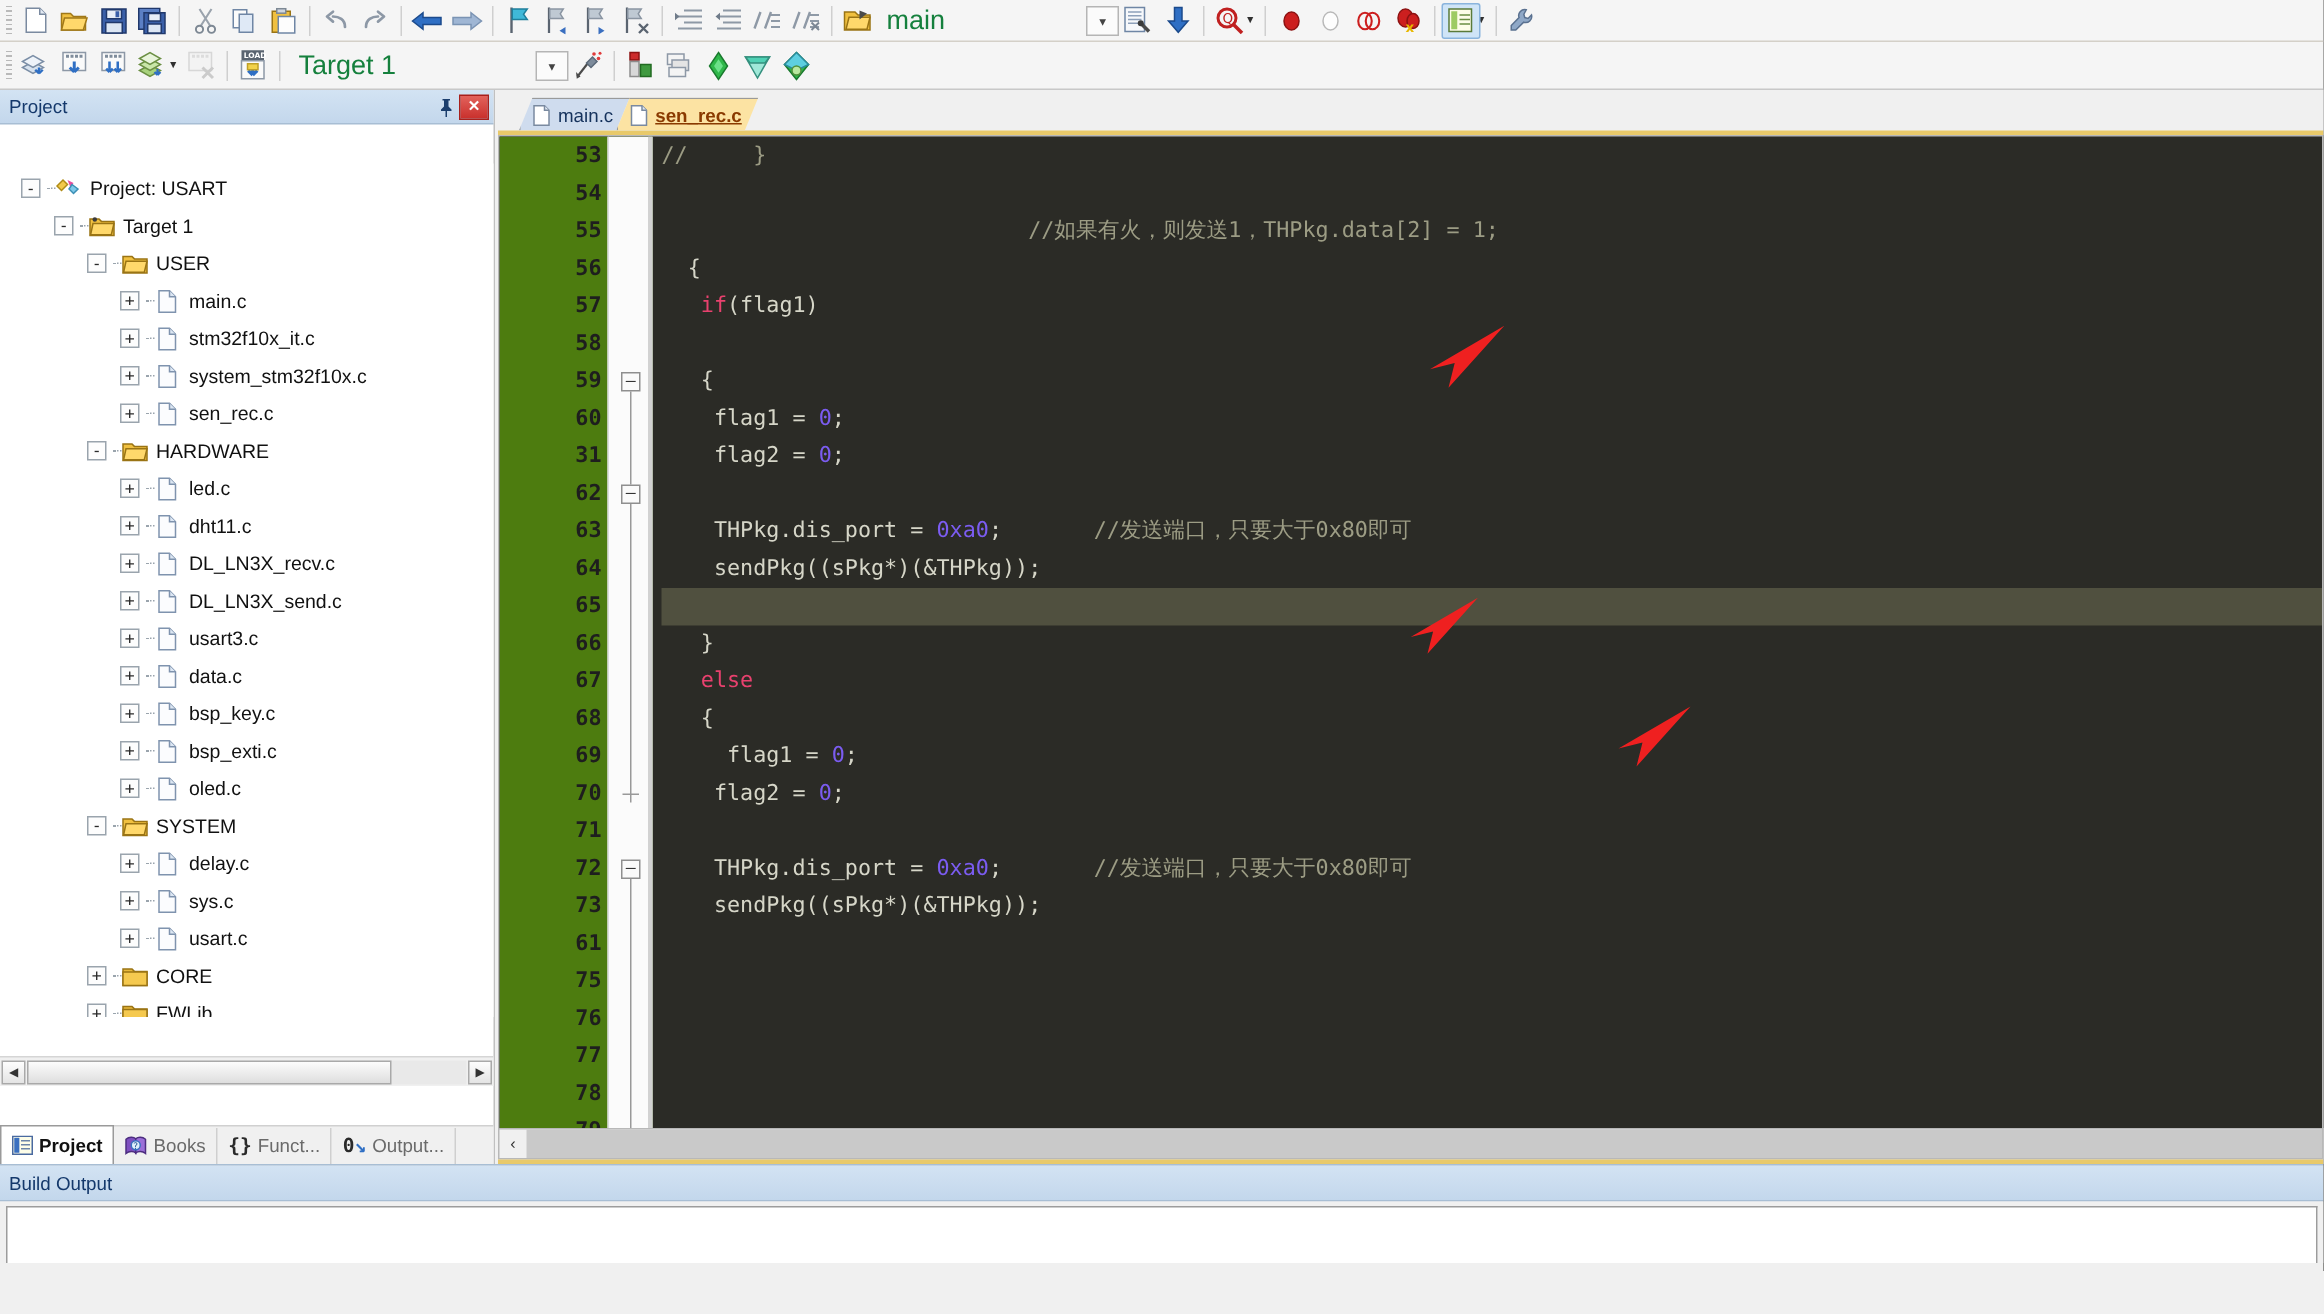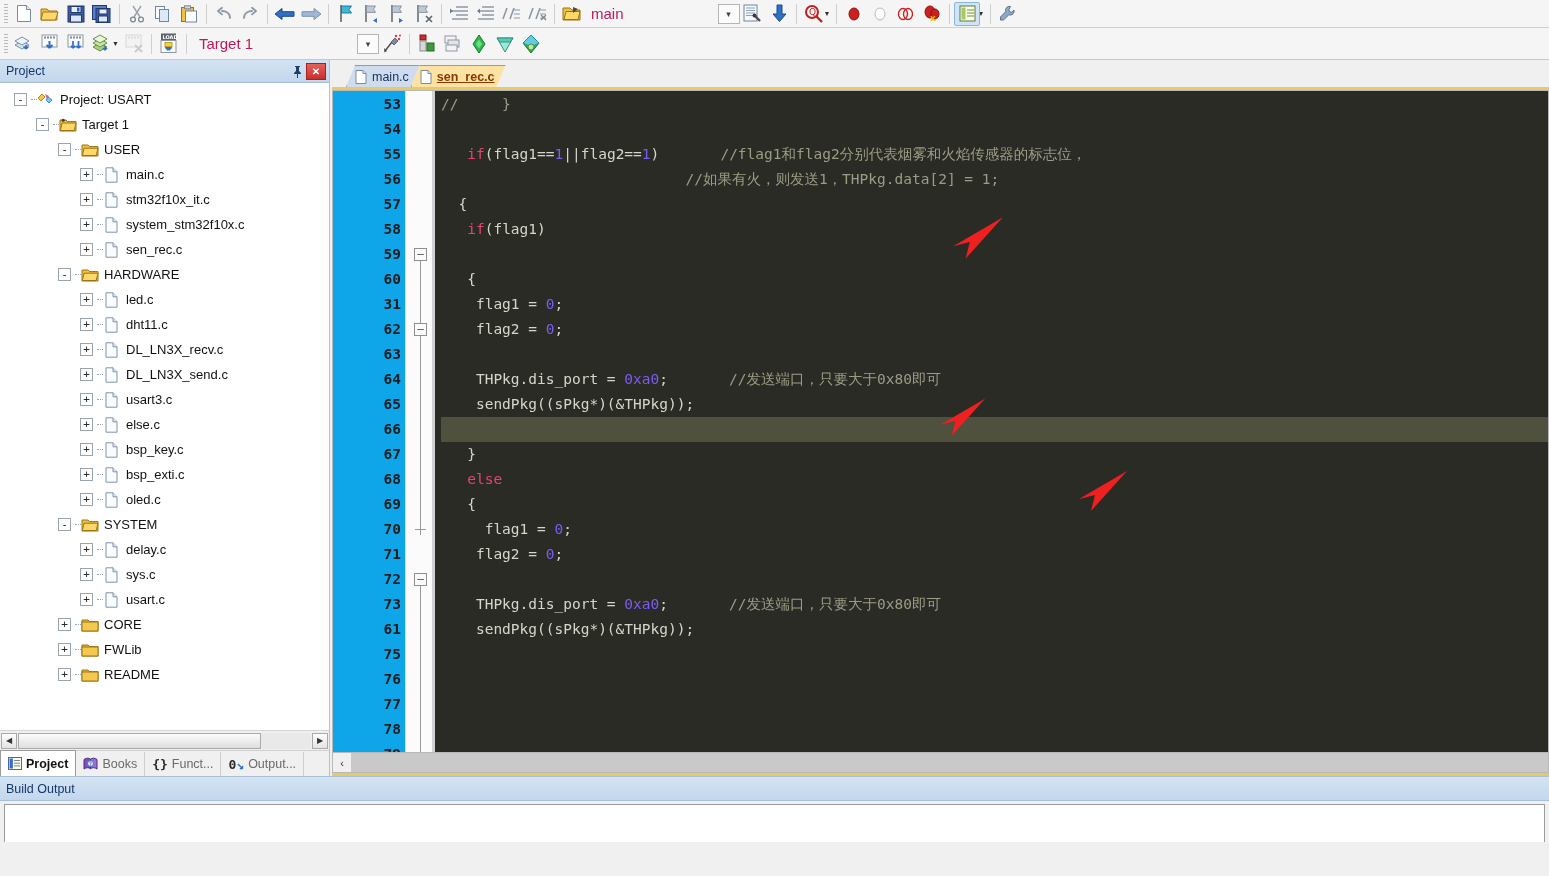--- a/index.html
+++ b/index.html
@@ -24,40 +24,40 @@
     width:4px; height:20px; margin-right:3px;
     background-image:repeating-linear-gradient(to bottom,#b9b9b9 0 1px,transparent 1px 3px);
   }
   .tb-btn{
     width:26px; height:24px; display:flex; align-items:center; justify-content:center;
     position:relative; cursor:default;
   }
   .tb-btn.row2{ height:26px; }
   .tb-sep{ width:1px; height:20px; background:#cfcfcf; margin:0 4px; }
   .tb-arrow{ font-size:7px; color:#303030; margin-left:-3px; margin-right:2px; }
-  .tb-label{ font-size:15px; color:#be185d; padding:0 6px; }
+  .tb-label{ font-size:18px; color:#15803d; padding:0 6px; }
   .combo{
     width:22px; height:20px; border:1px solid #b5b5b5; background:#fbfbfb;
     display:flex; align-items:center; justify-content:center; font-size:9px; color:#444;
     margin-left:2px;
   }
   .hl-box{ background:#cfe4f7; border:1px solid #8ab4dd; border-radius:2px; }
 
   svg{ display:block; }
 
   
   .main{
     display:flex; height:716px; width:1549px;
     background:#f0f0f0;
   }
 
   
   .proj-panel{
     width:330px; display:flex; flex-direction:column;
-    background:#ffffff; border-right:1px solid #c0c0c0;
+    background:#ffffff; border-right:1px solid #c0c0c0;gap:26px;
   }
   .proj-header{
     height:23px; display:flex; align-items:center;
     background:linear-gradient(to bottom,#d3e3f3,#c3d7ec);
     border-bottom:1px solid #a8bed4;
     padding-left:6px; font-size:12.5px; color:#14386b; font-weight:400;
   }
   .proj-header .spacer{ flex:1; }
   .pin-btn{ width:18px; height:18px; display:flex; align-items:center; justify-content:center; font-size:12px; color:#1c3f6e; }
   .close-btn{
@@ -128,21 +128,21 @@
   .dtab.t1{ background:#cfdcee; color:#15325c; z-index:1; }
   .dtab.t2{ background:#fce3a3; color:#8a3a00; z-index:2; font-weight:bold; }
   .dtab.t2 .lbl{ text-decoration:underline; }
 
   .code-area{
     flex:1; display:flex; background:#2b2b26;
     border:1px solid #b8b8b8; border-bottom:none;
     position:relative; overflow:hidden;
   }
   .gutter{
-    width:102px; background:#0ea5e9; flex:0 0 auto;
+    width:102px; background:#4d7c0f; flex:0 0 auto;
     position:relative; padding-top:1px;
   }
   .gline{
     height:25px; line-height:25px; text-align:right;
     padding-right:34px;
     font-family:"DejaVu Sans Mono", monospace;
     font-size:14.5px; color:#1e1e1e; font-weight:bold;
     position:relative;
   }
   .fold-rail{
@@ -751,21 +751,21 @@
         <div class="node">
           <span class="ind" style="width:80px"></span>
           <span class="expander">+</span>
           <span class="dotline"></span>
           <span class="icn">
             <svg width="18" height="16" viewBox="0 0 18 16">
               <path d="M3 .8h7l4 4v10.4H3z" fill="#fbfcfe" stroke="#7f93ae"></path>
               <path d="M10 .8v4h4" fill="#dde7f3" stroke="#7f93ae"></path>
             </svg>
           </span>
-          <span class="nodelbl">else.c</span>
+          <span class="nodelbl">data.c</span>
         </div>
         <div class="node">
           <span class="ind" style="width:80px"></span>
           <span class="expander">+</span>
           <span class="dotline"></span>
           <span class="icn">
             <svg width="18" height="16" viewBox="0 0 18 16">
               <path d="M3 .8h7l4 4v10.4H3z" fill="#fbfcfe" stroke="#7f93ae"></path>
               <path d="M10 .8v4h4" fill="#dde7f3" stroke="#7f93ae"></path>
             </svg>
@@ -985,21 +985,20 @@
             <div class="fold-box" style="top: 157px;">–</div>
             <div class="fold-box" style="top: 232px;">–</div>
             <div class="fold-box" style="top: 482px;">–</div>
             <div class="fold-tick" style="top: 438px;"></div>
           </div>
         <div class="gutter-edge"></div>
       </div>
       <div class="code" id="code">
           <div class="cline"><span class="cmt">//     }</span></div>
           <div class="cline"><span class="op"></span></div>
-          <div class="cline"><span class="op">   </span><span class="kw">if</span><span class="op">(flag1==</span><span class="num">1</span><span class="op">||flag2==</span><span class="num">1</span><span class="op">)</span><span class="cmt">       //flag1和flag2分别代表烟雾和火焰传感器的标志位，</span></div>
           <div class="cline"><span class="cmt">                            //如果有火，则发送1，THPkg.data[2] = 1;</span></div>
           <div class="cline"><span class="op">  {</span></div>
           <div class="cline"><span class="op">   </span><span class="kw">if</span><span class="op">(flag1)</span></div>
           <div class="cline"><span class="op"></span></div>
           <div class="cline"><span class="op">   {</span></div>
           <div class="cline"><span class="op">    flag1 = </span><span class="num">0</span><span class="op">;</span></div>
           <div class="cline"><span class="op">    flag2 = </span><span class="num">0</span><span class="op">;</span></div>
           <div class="cline"><span class="op"></span></div>
           <div class="cline"><span class="op">    THPkg.dis_port = </span><span class="num">0xa0</span><span class="op">;</span><span class="cmt">       //发送端口，只要大于0x80即可</span></div>
           <div class="cline"><span class="op">    sendPkg((sPkg*)(&amp;THPkg));</span></div>

